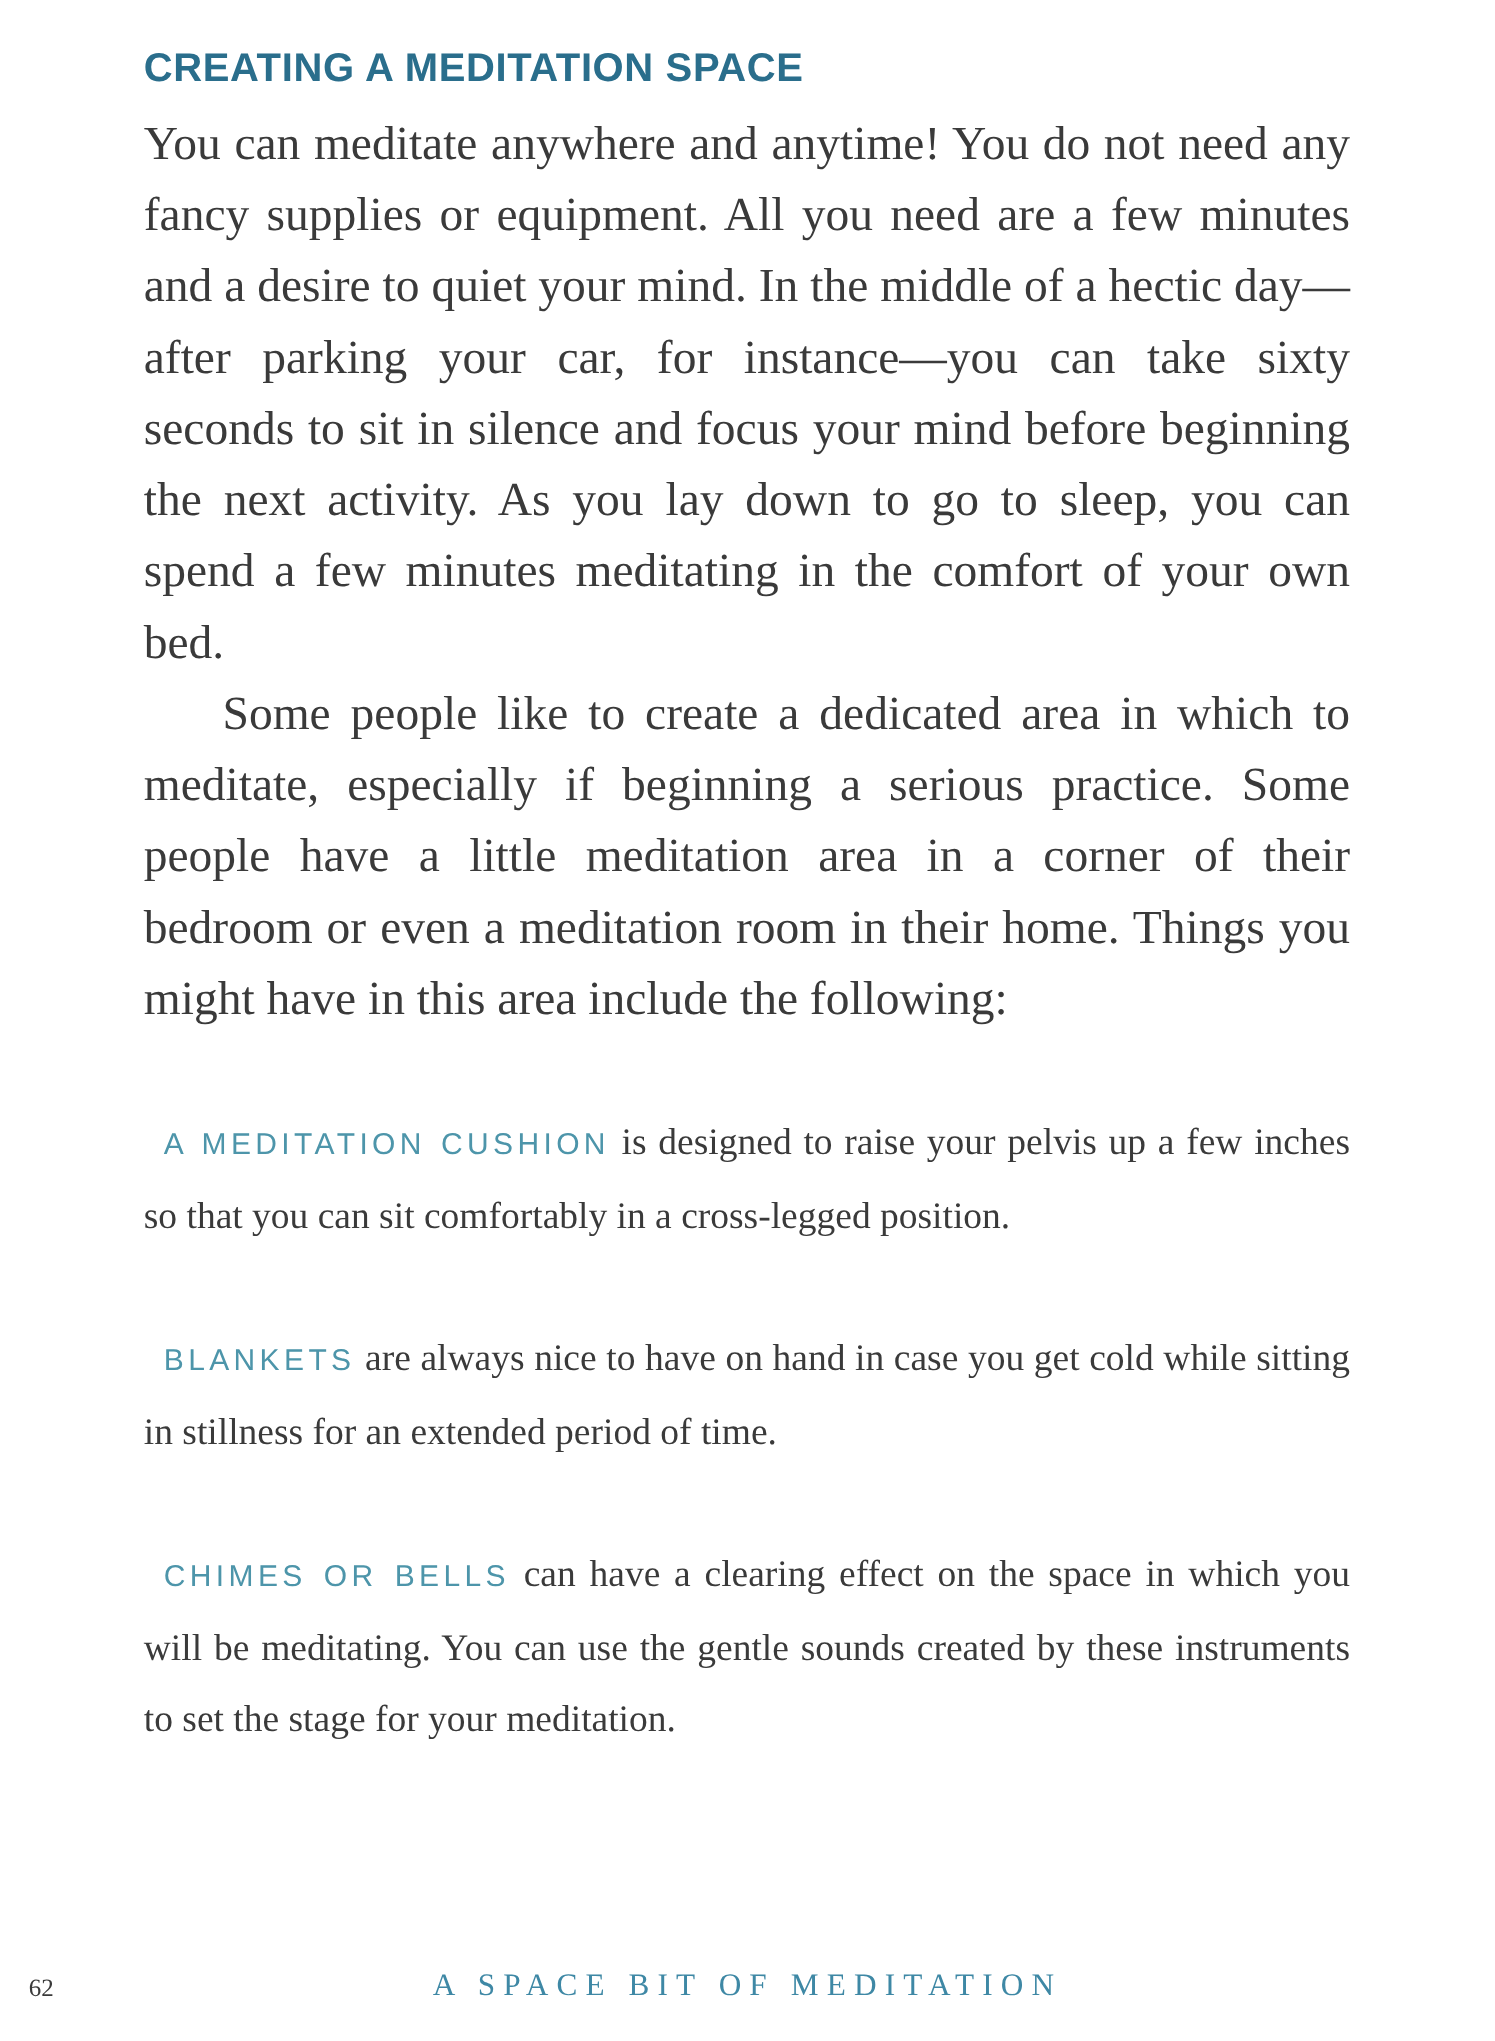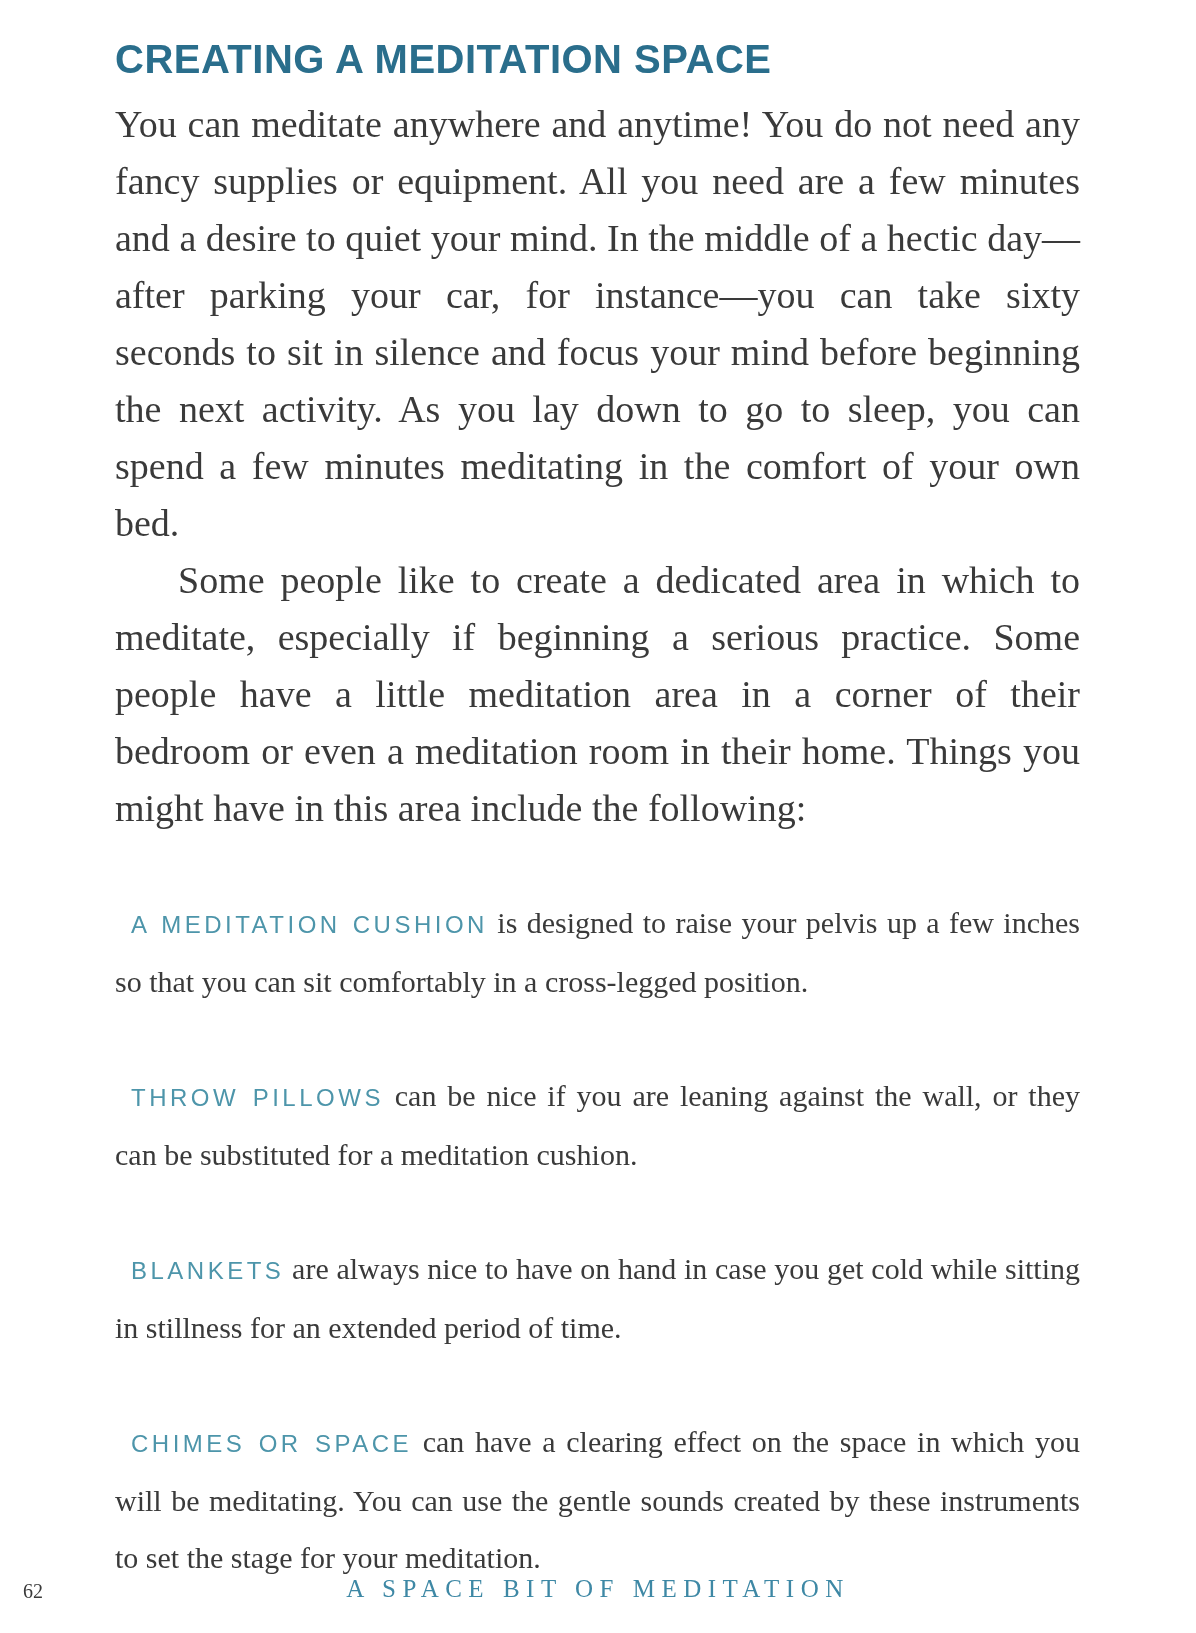--- a/index.html
+++ b/index.html
@@ -15,21 +15,21 @@
     margin: 0 auto;
     background: #ffffff;
     padding: 36px 116px 0 115px;
     overflow: hidden;
     font-family: "Liberation Serif", serif;
     color: var(--body-color, #3a3a3a);
   }
   .heading {
     font-family: "Liberation Sans", sans-serif;
     font-weight: 700;
-    font-size: 40px;
+    font-size: 32px;
     line-height: 1.15;
     letter-spacing: 0.5px;
     color: var(--heading-color, #2a6e8c);
     margin: 0 0 14px 0;
   }
   .body-para {
     font-size: 38px;
     line-height: 57px;
     text-align: justify;
     margin: 0;
@@ -95,32 +95,28 @@
 
   <p class="body-para indented">Some people like to create a dedicated area in which to meditate, especially if beginning a serious practice. Some people have a little meditation area in a corner of their bedroom or even a meditation room in their home. Things you might have in this area include the following:</p>
 
   <div class="items">
 
     <p class="item">
       <span class="item-label">A MEDITATION CUSHION</span>
       <span class="item-text">is designed to raise your pelvis up a few inches so that you can sit comfortably in a cross-legged position.</span>
     </p>
 
-    <p class="item">
-      <span class="item-label">THROW PILLOWS</span>
-      <span class="item-text">can be nice if you are leaning against the wall, or they can be substituted for a meditation cushion.</span>
-    </p>
 
     <p class="item">
       <span class="item-label">BLANKETS</span>
       <span class="item-text">are always nice to have on hand in case you get cold while sitting in stillness for an extended period of time.</span>
     </p>
 
     <p class="item">
-      <span class="item-label">CHIMES OR SPACE</span>
+      <span class="item-label">CHIMES OR BELLS</span>
       <span class="item-text">can have a clearing effect on the space in which you will be meditating. You can use the gentle sounds created by these instruments to set the stage for your meditation.</span>
     </p>
 
   </div>
 
   <div class="footer">
     <span class="page-number">62</span>
     <span class="running-title">A SPACE BIT OF MEDITATION</span>
   </div>
 

